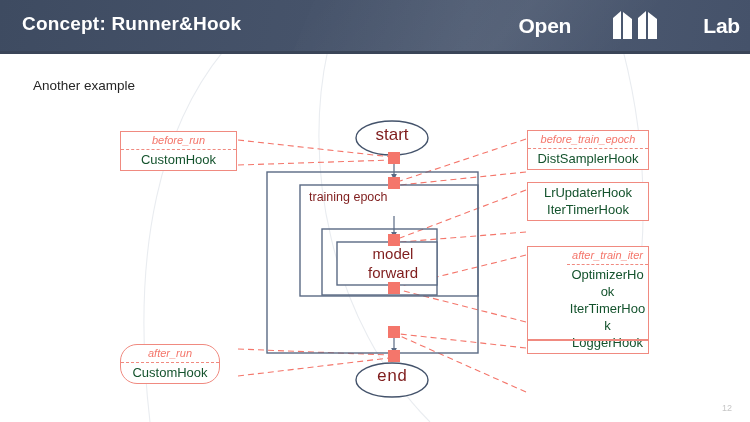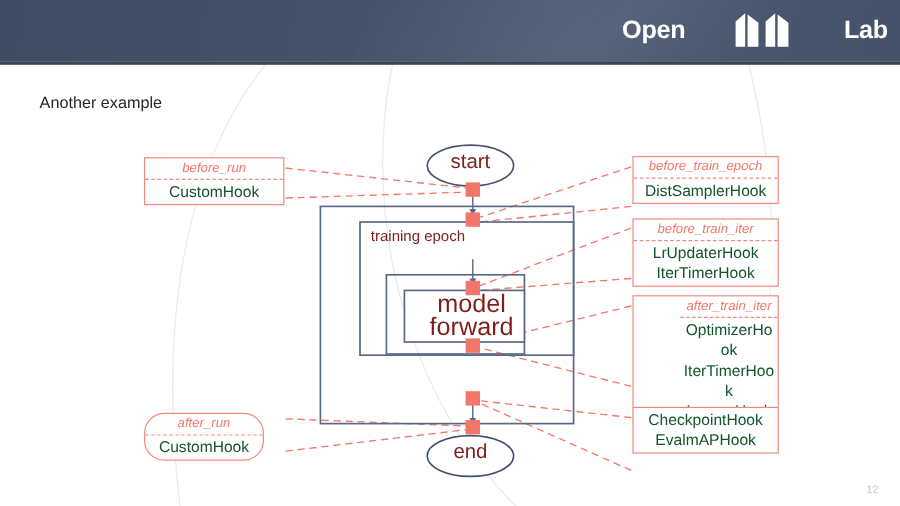--- a/index.html
+++ b/index.html
@@ -111,30 +111,31 @@
   }
   .lbl-start {
     left: 362px; top: 125px;
     width: 60px;
     font-size: 17px;
   }
   .lbl-end {
     left: 362px; top: 367px;
     width: 60px;
     font-size: 17px;
+    font-family: Liberation Mono, monospace;
   }
   .lbl-epoch {
     left: 309px; top: 190px;
     font-size: 12.5px;
     text-align: left;
   }
   .lbl-forward {
     left: 339px; top: 244px;
     width: 108px;
-    font-size: 21px;
+    font-size: 15px;
     line-height: 19px;
   }
 
   
   .hookbox {
     position: absolute;
     border: 1px solid #f08a80;
     background: #ffffff;
     box-sizing: border-box;
     text-align: center;
@@ -176,20 +177,21 @@
       <path d="M 330 -10 C 300 110 330 270 430 371"></path>
       <path d="M 620 -12 C 640 60 648 140 640 220"></path>
     </g>
   </svg>
 
   <div class="header-bar">
     <div class="header-sheen"></div>
   </div>
   <div class="header-divider"></div>
 
+  <div class="slide-title">Concept: Runner&amp;Hook</div>
 
   <div class="logo">
     <span class="logo-text">Open</span>
     <svg class="logo-mark" width="52" height="32" viewBox="0 0 52 32" xmlns="http://www.w3.org/2000/svg">
       <polygon fill="#ffffff" points="2,30 2,9 10,2 10,30"></polygon>
       <polygon fill="#ffffff" points="12,30 12,3 21,10 21,30"></polygon>
       <polygon fill="#ffffff" points="27,30 27,9 35,2 35,30"></polygon>
       <polygon fill="#ffffff" points="37,30 37,3 46,10 46,30"></polygon>
     </svg>
     <span class="logo-text">Lab</span>
@@ -279,38 +281,33 @@
   </div>
 
   <div class="hookbox hb-before-epoch">
     <div class="hookbox-title">before_train_epoch</div>
     <div class="hookbox-items">
       <div class="hookbox-item">DistSamplerHook</div>
     </div>
   </div>
 
   <div class="hookbox hb-before-iter">
-    <div class="hookbox-title">before_train_iter</div>
     <div class="hookbox-items">
       <div class="hookbox-item">LrUpdaterHook</div>
       <div class="hookbox-item">IterTimerHook</div>
     </div>
   </div>
 
   <div class="hookbox hb-after-iter">
     <div class="hookbox-title">after_train_iter</div>
     <div class="hookbox-items">
       <div class="hookbox-item">OptimizerHook</div>
       <div class="hookbox-item">IterTimerHook</div>
       <div class="hookbox-item">LoggerHook</div>
     </div>
   </div>
 
   <div class="hookbox hb-after-epoch">
-    <div class="hookbox-items">
-      <div class="hookbox-item">CheckpointHook</div>
-      <div class="hookbox-item">EvalmAPHook</div>
-    </div>
   </div>
 
   <div class="page-number">12</div>
 
 </div>
 
 </body></html>

